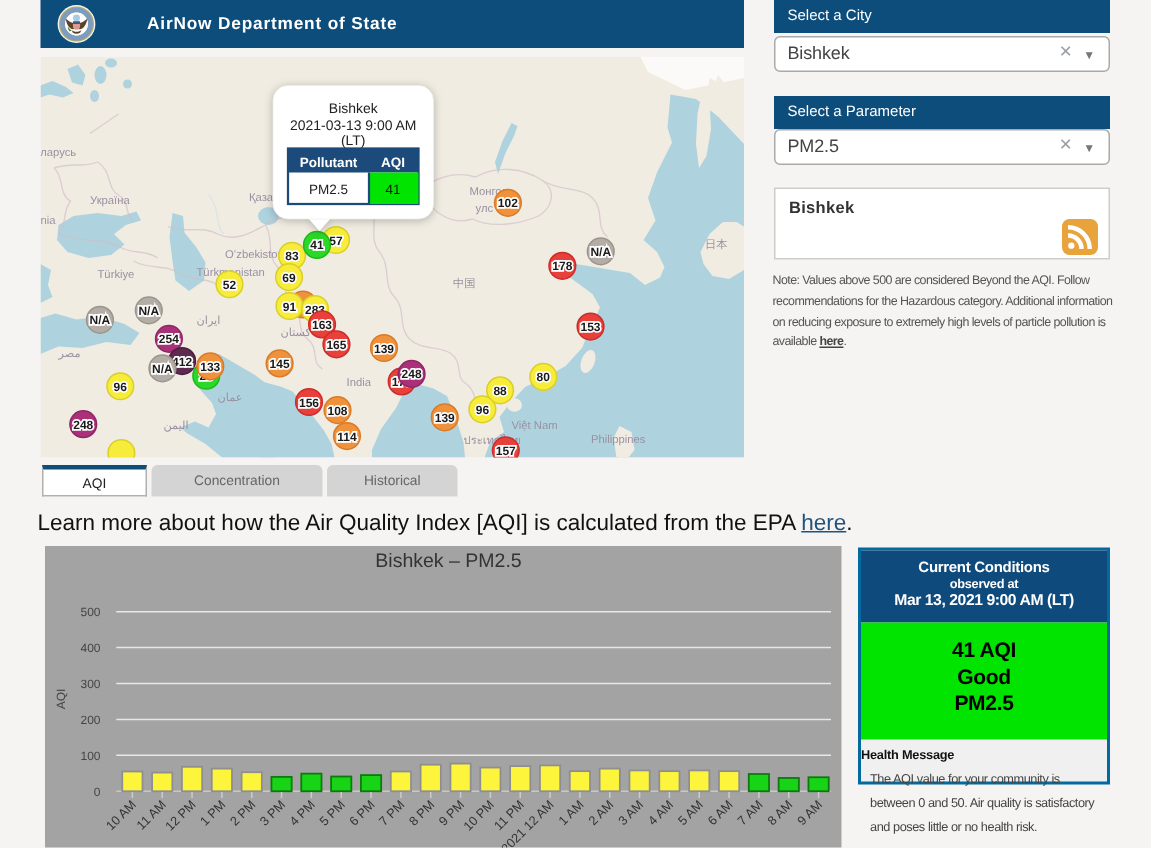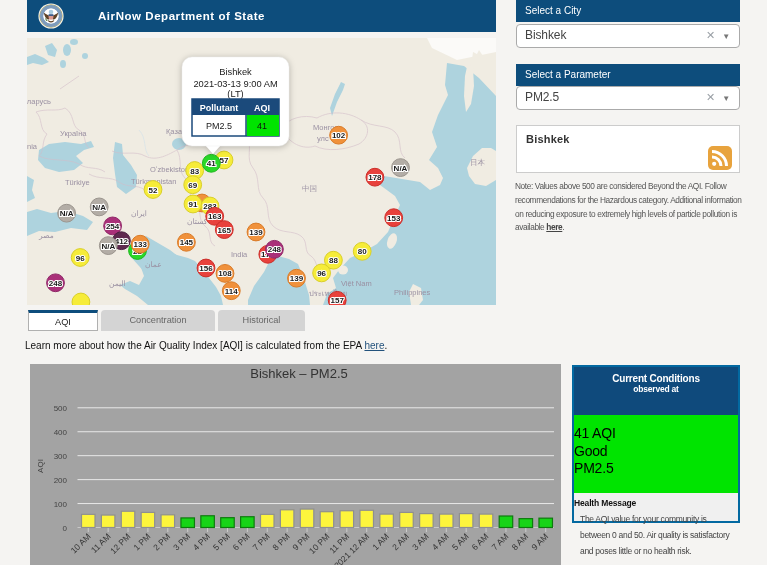--- a/index.html
+++ b/index.html
@@ -13,29 +13,29 @@
   .selbox .car { position:absolute; right:9px; top:1px; color:#777; font-size:8px; }
   #rssbox { left:516px; top:125px; width:224px; height:48px; background:#fff; border:1px solid #ccc; }
   #rssbox b { position:absolute; left:9px; top:7px; font-size:11px; color:#333; letter-spacing:0.2px; }
   #note { left:515px; top:180px; width:240px; font-size:8.3px; letter-spacing:-0.38px; color:#555; line-height:13.8px; }
   #note a { color:#444; font-weight:bold; }
   .tab { top:310px; height:21px; font-size:9.2px; text-align:center; line-height:19px; }
   #tab1 { left:28px; width:70px; background:#fff; border:1px solid #b0b0b0; border-top:3px solid #0d4d7c; color:#222; }
   #tab2 { left:101px; width:114px; }
   #tab3 { left:218px; width:87px; }
   .tabgray { background:#d4d4d4; color:#666; border-radius:4px 4px 0 0; line-height:21px; }
-  #learn { left:25px; top:340px; font-size:10px; color:#111; }
+  #learn { left:25px; top:340px; font-size:15px; color:#111; }
   #learn a { color:#23527c; }
   #chartbox { left:30px; top:364px; width:531px; height:201px; background:#a3a3a3; }
   #ccpanel { left:572px; top:365px; width:168px; height:158px; border:2px solid #0369a1; background:#f0f0f0; }
   #cchdr { width:100%; height:48px; background:#0f4a7c; color:#fff; text-align:center; font-weight:bold; }
   #cchdr .l1 { font-size:10px; letter-spacing:-0.2px; padding-top:6px; }
   #cchdr .l2 { font-size:8.5px; letter-spacing:-0.2px; }
   #cchdr .l3 { font-size:10.5px; letter-spacing:-0.3px; }
-  #ccgreen { width:100%; height:78px; background:#00e400; color:#000; font-weight:normal; font-size:14px; letter-spacing:-0.2px; padding-top:10px; line-height:17.5px; }
+  #ccgreen { width:100%; height:78px; background:#00e400; color:#000; text-align:center; font-weight:bold; font-size:14px; letter-spacing:-0.2px; padding-top:10px; line-height:17.5px; }
   #cchealth { text-align:left; font-weight:bold; font-size:8.5px; letter-spacing:-0.15px; color:#111; padding-top:5px; }
   #ccbody { font-size:8.5px; letter-spacing:-0.3px; color:#444; padding:3px 6px 0 6px; line-height:16px; white-space:nowrap; }
 </style>
 </head>
 <body>
 <div id="header" class="abs">
   <svg class="abs" style="left:11px;top:3px" width="26" height="26" viewBox="0 0 26 26">
     <circle cx="13" cy="13" r="12.6" fill="#f4f3ee"></circle>
     <circle cx="13" cy="13" r="11.2" fill="none" stroke="#b9ad62" stroke-width="1"></circle>
     <circle cx="13" cy="13" r="9.3" fill="none" stroke="#7e9cbd" stroke-width="3.4"></circle>
@@ -339,17 +339,18 @@
       <rect x="508.97" y="154.1634" width="13.5" height="9.336600000000004" fill="#17d417" stroke="#0e7a0e" stroke-width="1.2"></rect>
       <line x1="515.72" y1="164" x2="515.72" y2="168" stroke="#ccc"></line>
       <text font-size="8.5" fill="#333" text-anchor="end" transform="translate(518.72,173) rotate(-45)">9 AM</text>
     </svg>
 </div>
 
 <div id="ccpanel" class="abs">
   <div id="cchdr">
     <div class="l1">Current Conditions</div>
     <div class="l2">observed at</div>
+    <div class="l3">Mar 13, 2021 9:00 AM (LT)</div>
   </div>
   <div id="ccgreen">41 AQI<br>Good<br>PM2.5</div>
   <div id="cchealth">Health Message</div>
   <div id="ccbody">The AQI value for your community is<br>between 0 and 50. Air quality is satisfactory<br>and poses little or no health risk.</div>
 </div>
 
 </body></html>

